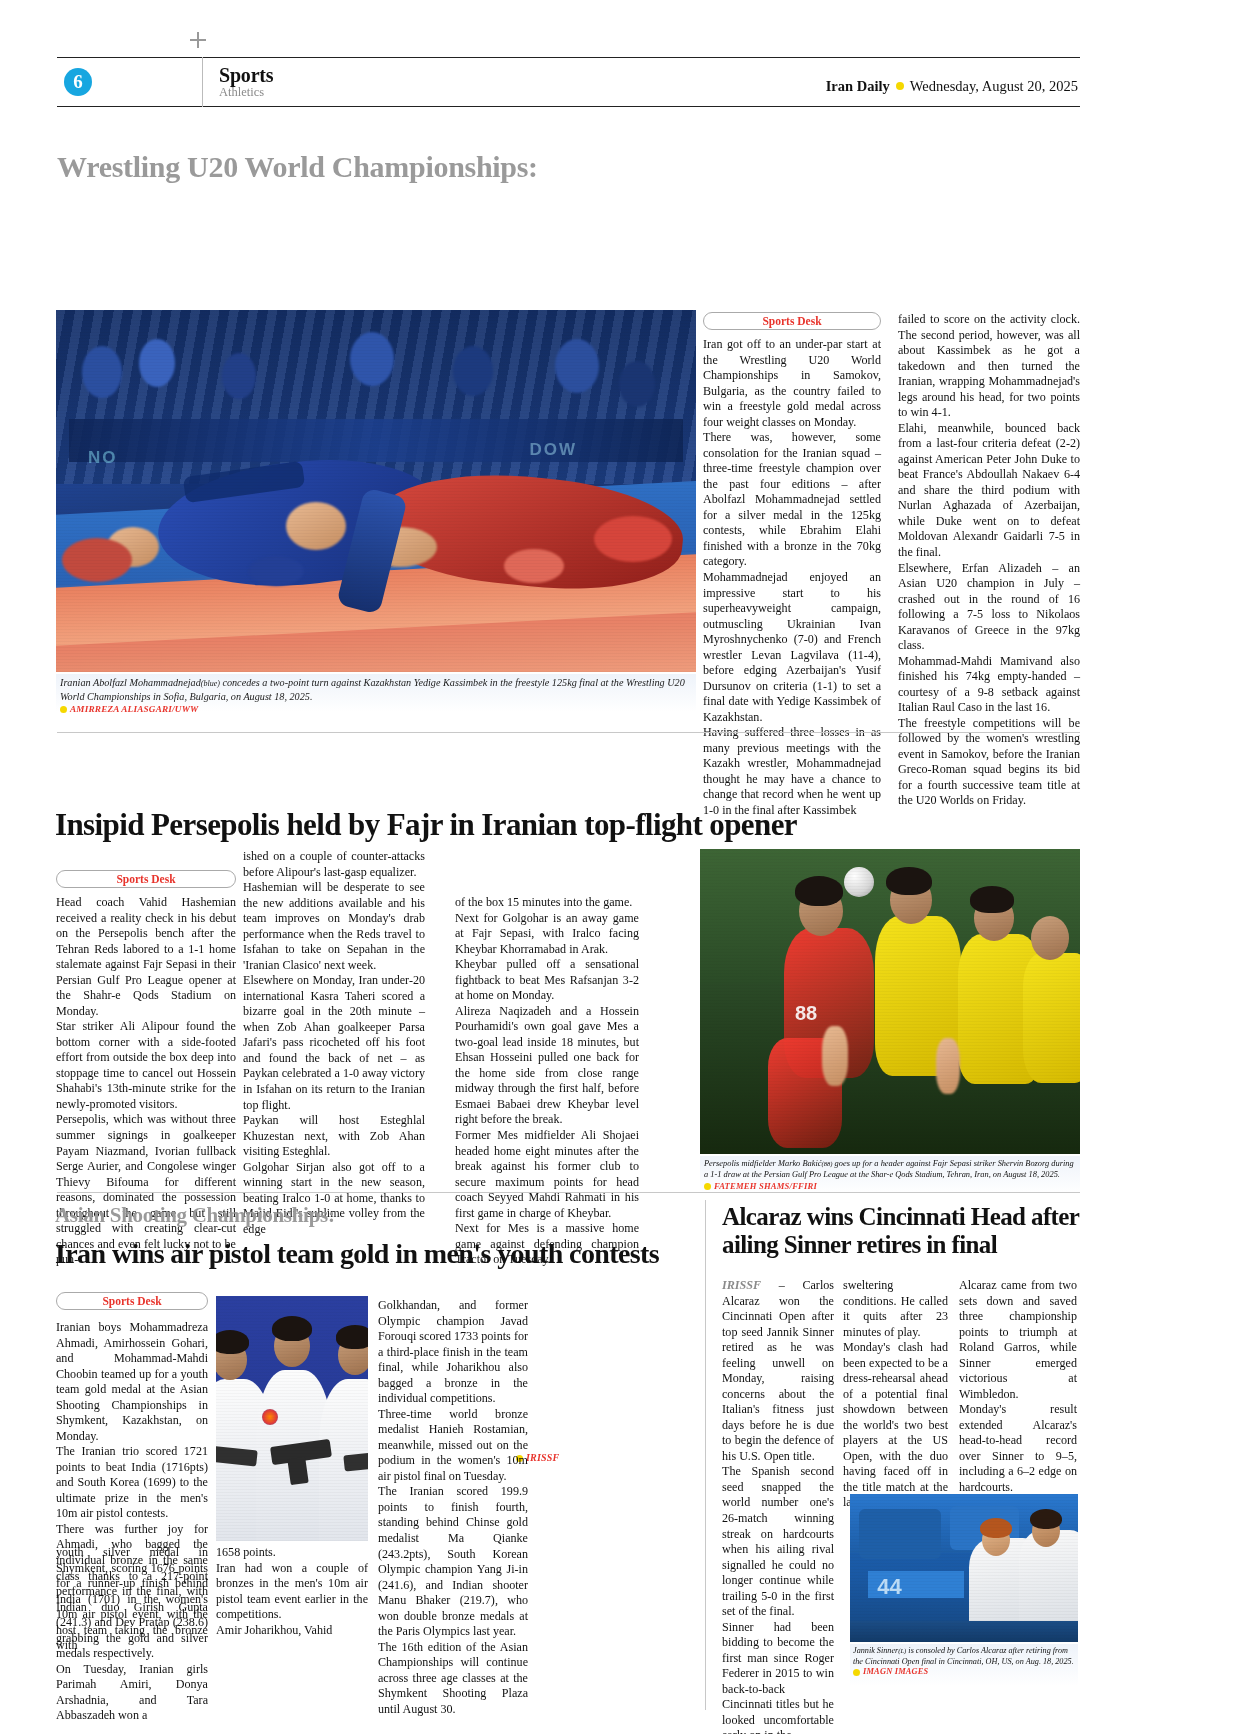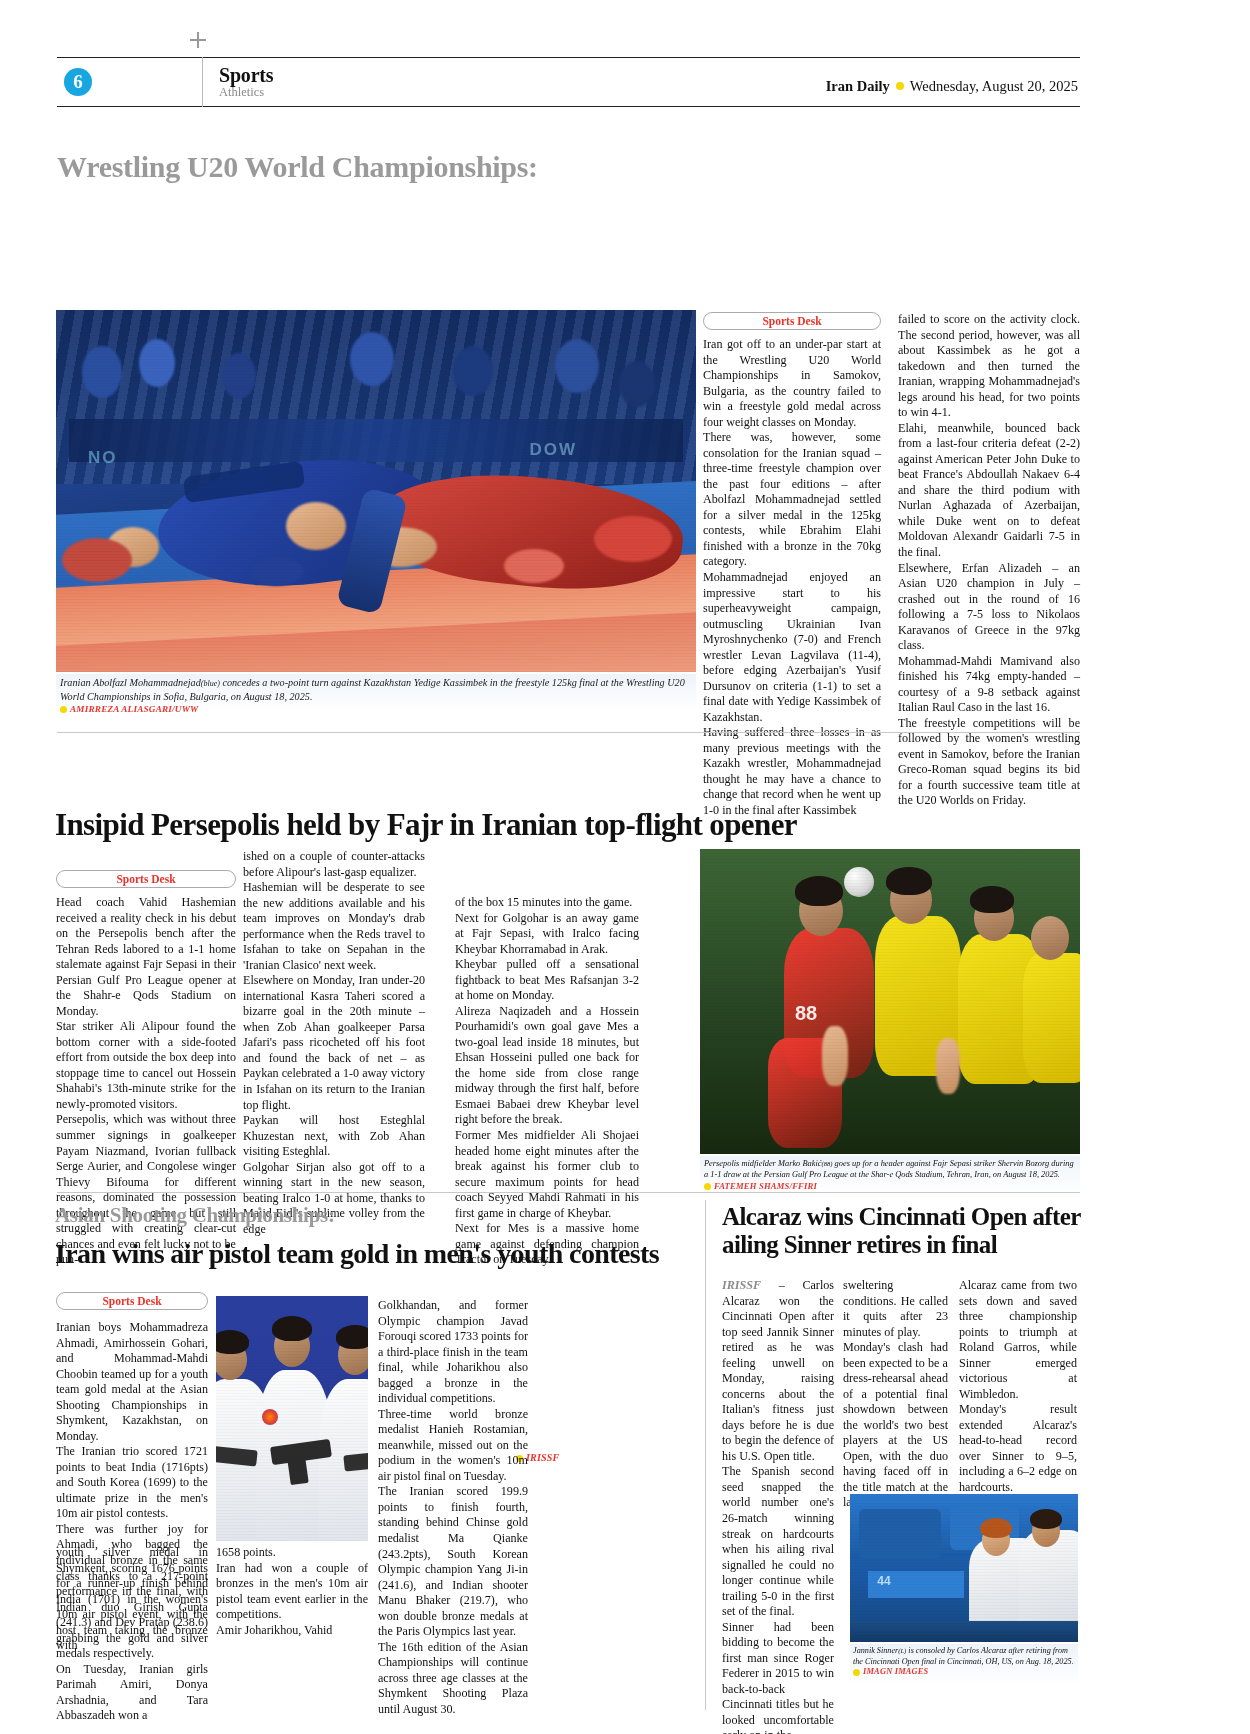--- a/index.html
+++ b/index.html
@@ -353,39 +353,39 @@
 
   <div class="col s2" style="white-space:pre-line;">Golkhandan, and former Olympic champion Javad Forouqi scored 1733 points for a third-place finish in the team final, while Joharikhou also bagged a bronze in the individual competitions.
 Three-time world bronze medalist Hanieh Rostamian, meanwhile, missed out on the podium in the women's 10m air pistol final on Tuesday.
 The Iranian scored 199.9 points to finish fourth, standing behind Chinse gold medalist Ma Qianke (243.2pts), South Korean Olympic champion Yang Ji-in (241.6), and Indian shooter Manu Bhaker (219.7), who won double bronze medals at the Paris Olympics last year.
 The 16th edition of the Asian Championships will continue across three age classes at the Shymkent Shooting Plaza until August 30.</div>
   <div class="col s4" style="white-space:pre-line;">youth silver medal in Shymkent, scoring 1676 points for a runner-up finish behind India (1701) in the women's 10m air pistol event, with the host team taking the bronze with</div>
   <div class="col s5" style="white-space:pre-line;">1658 points.
 Iran had won a couple of bronzes in the men's 10m air pistol team event earlier in the competitions.
 Amir Joharikhou, Vahid</div>
 
-  <div class="sub-head head4">Alcaraz wins Cincinnati Open after ailing Sinner retires in final</div>
+  <div class="sub-head head4">Alcaraz wins Cincinnati Head after ailing Sinner retires in final</div>
 
   <div class="col a1">
     <span class="reuters">IRISSF</span> <span style="white-space:pre-line;">– Carlos Alcaraz won the Cincinnati Open after top seed Jannik Sinner retired as he was feeling unwell on Monday, raising concerns about the Italian's fitness just days before he is due to begin the defence of his U.S. Open title.
 The Spanish second seed snapped the world number one's 26-match winning streak on hardcourts when his ailing rival signalled he could no longer continue while trailing 5-0 in the first set of the final.
 Sinner had been bidding to become the first man since Roger Federer in 2015 to win back-to-back Cincinnati titles but he looked uncomfortable early on in the</span>
   </div>
   <div class="col a2" style="white-space:pre-line;">sweltering conditions. He called it quits after 23 minutes of play.
 Monday's clash had been expected to be a dress-rehearsal ahead of a potential final showdown between the world's two best players at the US Open, with the duo having faced off in the title match at the last two majors.</div>
   <div class="col a3" style="white-space:pre-line;">Alcaraz came from two sets down and saved three championship points to triumph at Roland Garros, while Sinner emerged victorious at Wimbledon.
 Monday's result extended Alcaraz's head-to-head record over Sinner to 9–5, including a 6–2 edge on hardcourts.</div>
 
   <div class="sinner-photo">
     <div class="ph sn-bg">
       <div class="sn-panel" style="left:0;top:0;width:100%;height:40%;"></div>
       <div style="position:absolute;left:4%;top:10%;width:36%;height:34%;background:#1e5fa8;border-radius:6px;"></div>
       <div style="position:absolute;left:44%;top:8%;width:30%;height:30%;background:#2a74c6;border-radius:6px;"></div>
       <div style="position:absolute;left:8%;top:52%;width:42%;height:18%;background:#2f80d4;"></div>
-      <div style="position:absolute;left:12%;top:54%;width:54px;height:22px;color:#bcdcf7;font-family:'Liberation Sans',sans-serif;font-weight:bold;font-size:12px;">44</div>
+      <div style="position:absolute;left:12%;top:54%;width:54px;height:22px;color:#bcdcf7;font-family:'Liberation Sans',sans-serif;font-weight:bold;font-size:22px;">44</div>
       <div class="sn-wht" style="left:52%;top:30%;width:34%;height:66%;"></div>
       <div class="sh-head" style="left:58%;top:20%;width:28px;height:32px;background:linear-gradient(160deg,#e8bd92,#c08a5e);"></div>
       <div class="sh-hair" style="left:57%;top:16%;width:32px;height:20px;background:#b5561e;"></div>
       <div class="sn-wht" style="left:74%;top:24%;width:32%;height:72%;"></div>
       <div class="sh-head" style="left:80%;top:14%;width:28px;height:32px;background:linear-gradient(160deg,#d9a97e,#ae7a4f);"></div>
       <div class="sh-hair" style="left:79%;top:10%;width:32px;height:20px;background:#2a1a10;"></div>
       <div style="position:absolute;left:0;top:86%;width:100%;height:14%;background:linear-gradient(180deg,#1b4d86,#123a68);"></div>
       <div class="imgnoise"></div>
     </div>
   </div>

